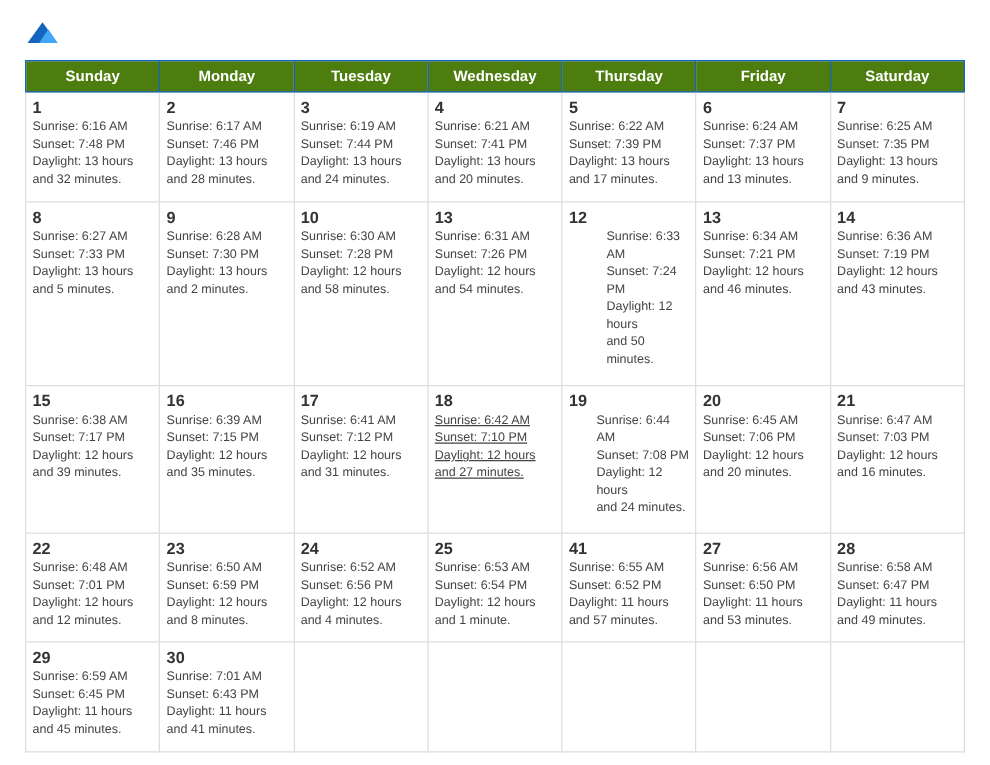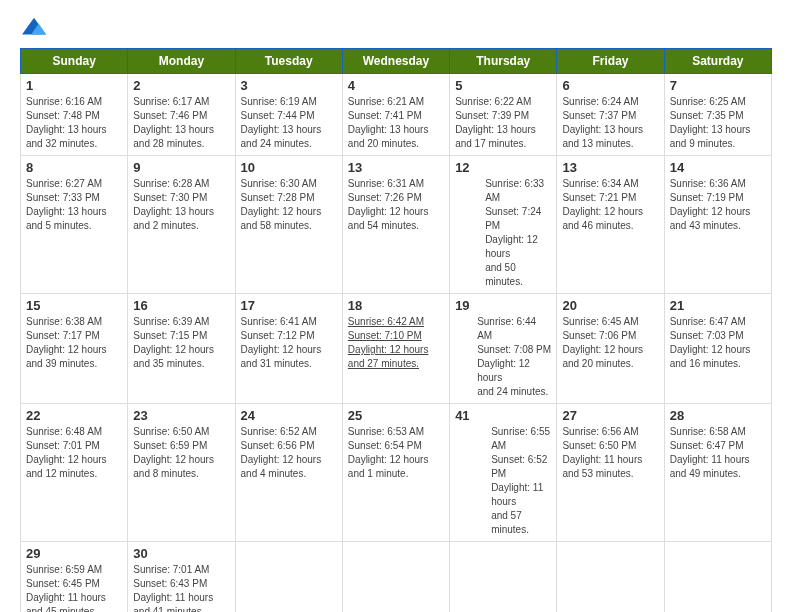--- a/index.html
+++ b/index.html
@@ -313,21 +313,21 @@
           </td>
           <td>
             <span class="day-num">25</span>
             <div class="day-info" style="white-space: pre-line;">Sunrise: 6:53 AM
 Sunset: 6:54 PM
 Daylight: 12 hours
 and 1 minute.</div>
           </td>
           <td>
             <span class="day-num">41</span>
-            <div class="day-info" style="white-space: pre-line; margin-left: 36px;">Sunrise: 6:55 AM
+            <div class="day-info" style="white-space: pre-line;">Sunrise: 6:55 AM
 Sunset: 6:52 PM
 Daylight: 11 hours
 and 57 minutes.</div>
           </td>
           <td>
             <span class="day-num">27</span>
             <div class="day-info" style="white-space: pre-line;">Sunrise: 6:56 AM
 Sunset: 6:50 PM
 Daylight: 11 hours
 and 53 minutes.</div>

